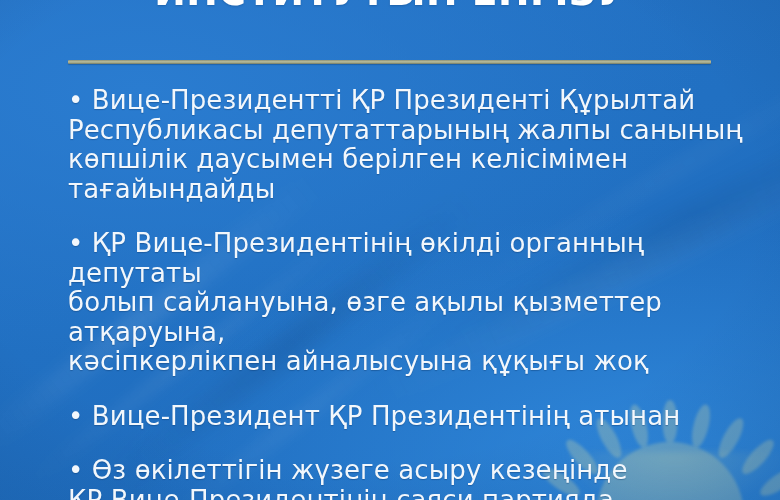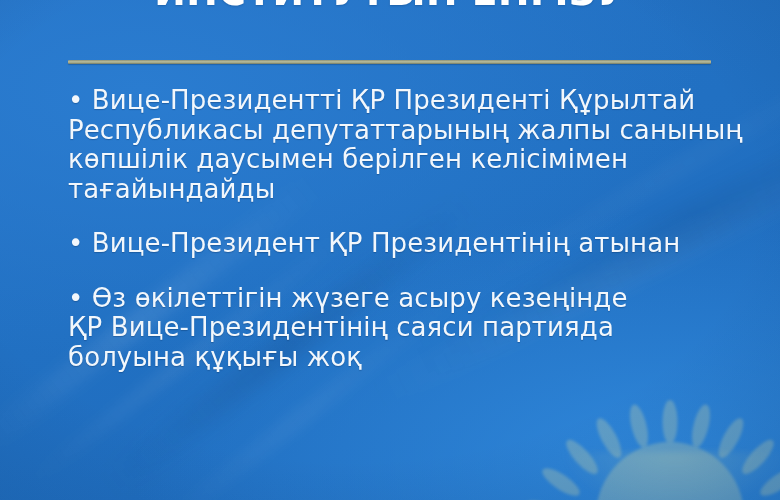--- a/index.html
+++ b/index.html
@@ -180,20 +180,23 @@
 
     <div class="slide-title">ИНСТИТУТЫН ЕНГІЗУ</div>
 
     <div class="divider"></div>
 
     <div class="body-list">
       <div class="bullet">• Вице-Президентті ҚР Президенті Құрылтай
 Республикасы депутаттарының жалпы санының
 көпшілік даусымен берілген келісімімен
 тағайындайды</div>
+      <div class="bullet">• ҚР Вице-Президентінің өкілді органның депутаты
+болып сайлануына, өзге ақылы қызметтер атқаруына,
+кәсіпкерлікпен айналысуына құқығы жоқ</div>
       <div class="bullet">• Вице-Президент ҚР Президентінің атынан</div>
       <div class="bullet">• Өз өкілеттігін жүзеге асыру кезеңінде
 ҚР Вице-Президентінің саяси партияда
 болуына құқығы жоқ</div>
     </div>
 
   </div>
 </div>
 
 </body></html>

